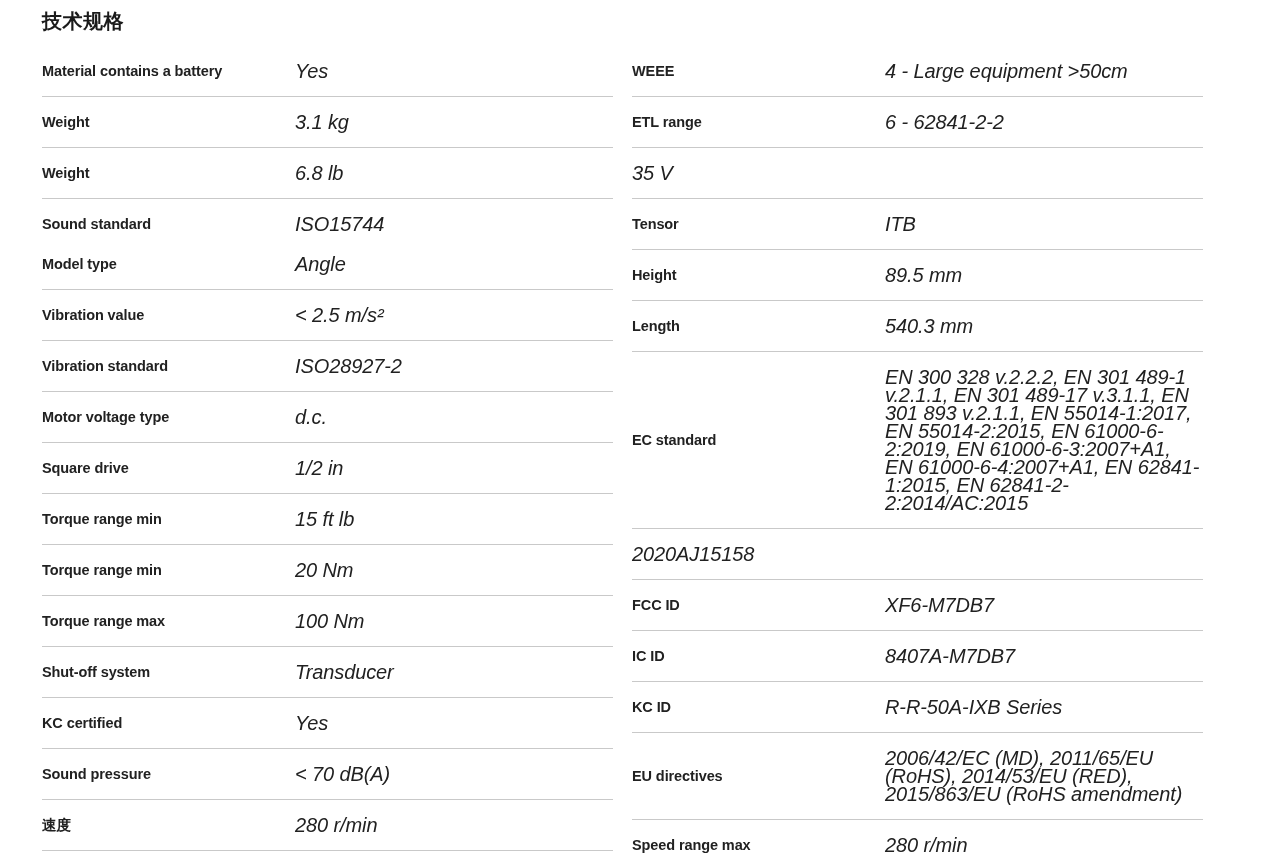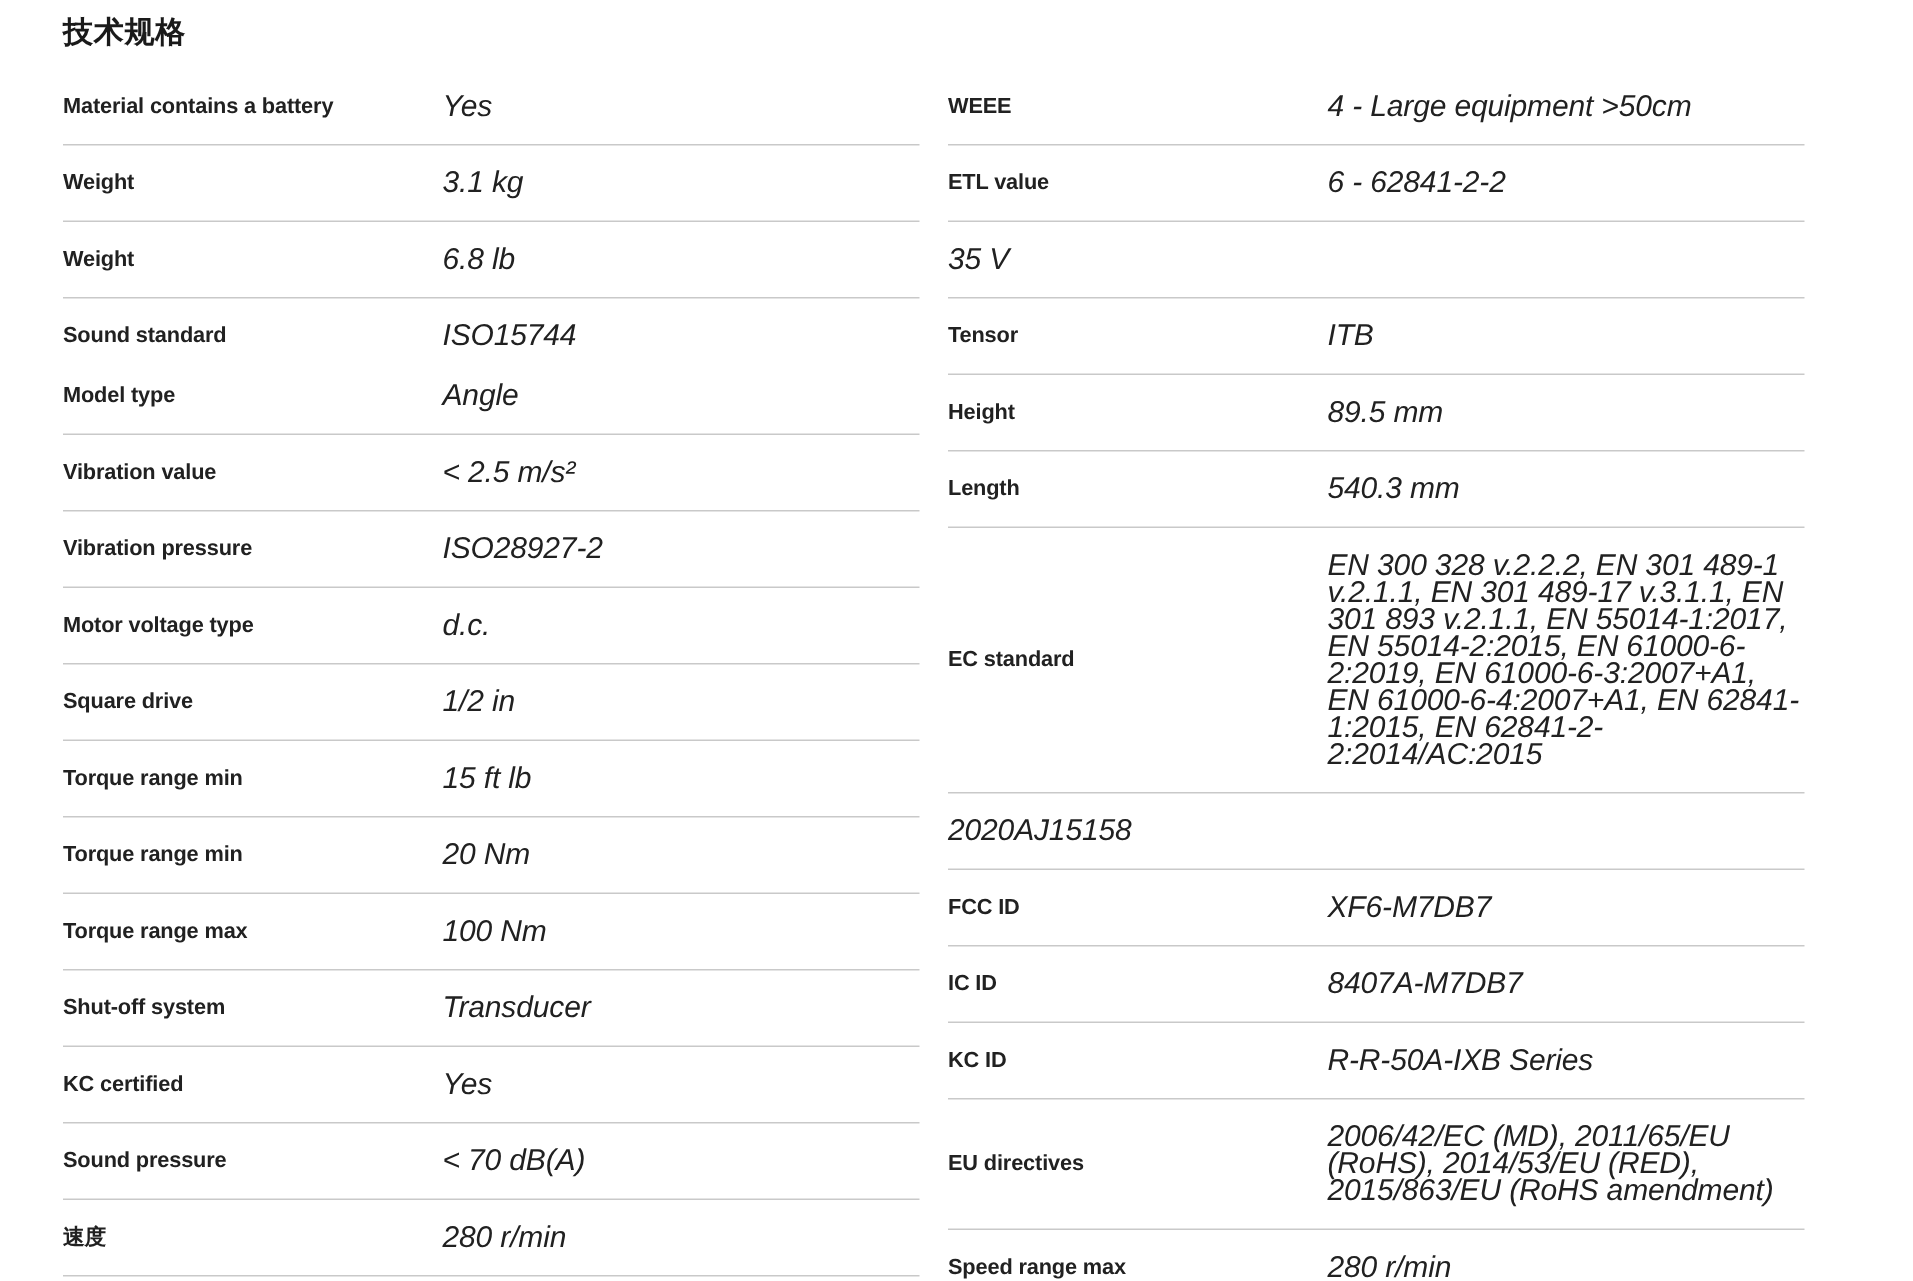--- a/index.html
+++ b/index.html
@@ -91,21 +91,21 @@
           </div>
         </div>
         <div class="spec-cell">
           <div class="spec-pair">
             <div class="spec-label">Vibration value</div>
             <div class="spec-value">&lt; 2.5 m/s²</div>
           </div>
         </div>
         <div class="spec-cell">
           <div class="spec-pair">
-            <div class="spec-label">Vibration pressure</div>
+            <div class="spec-label">Vibration standard</div>
             <div class="spec-value">ISO28927-2</div>
           </div>
         </div>
         <div class="spec-cell">
           <div class="spec-pair">
             <div class="spec-label">Motor voltage type</div>
             <div class="spec-value">d.c.</div>
           </div>
         </div>
         <div class="spec-cell">
@@ -159,21 +159,21 @@
       </div>
     <div class="spec-column">
         <div class="spec-cell">
           <div class="spec-pair">
             <div class="spec-label">WEEE</div>
             <div class="spec-value">4 - Large equipment &gt;50cm</div>
           </div>
         </div>
         <div class="spec-cell">
           <div class="spec-pair">
-            <div class="spec-label">ETL value</div>
+            <div class="spec-label">ETL range</div>
             <div class="spec-value">6 - 62841-2-2</div>
           </div>
         </div>
         <div class="spec-cell">
           <div class="spec-pair">
             <div class="spec-value">35 V</div>
           </div>
         </div>
         <div class="spec-cell">
           <div class="spec-pair">

